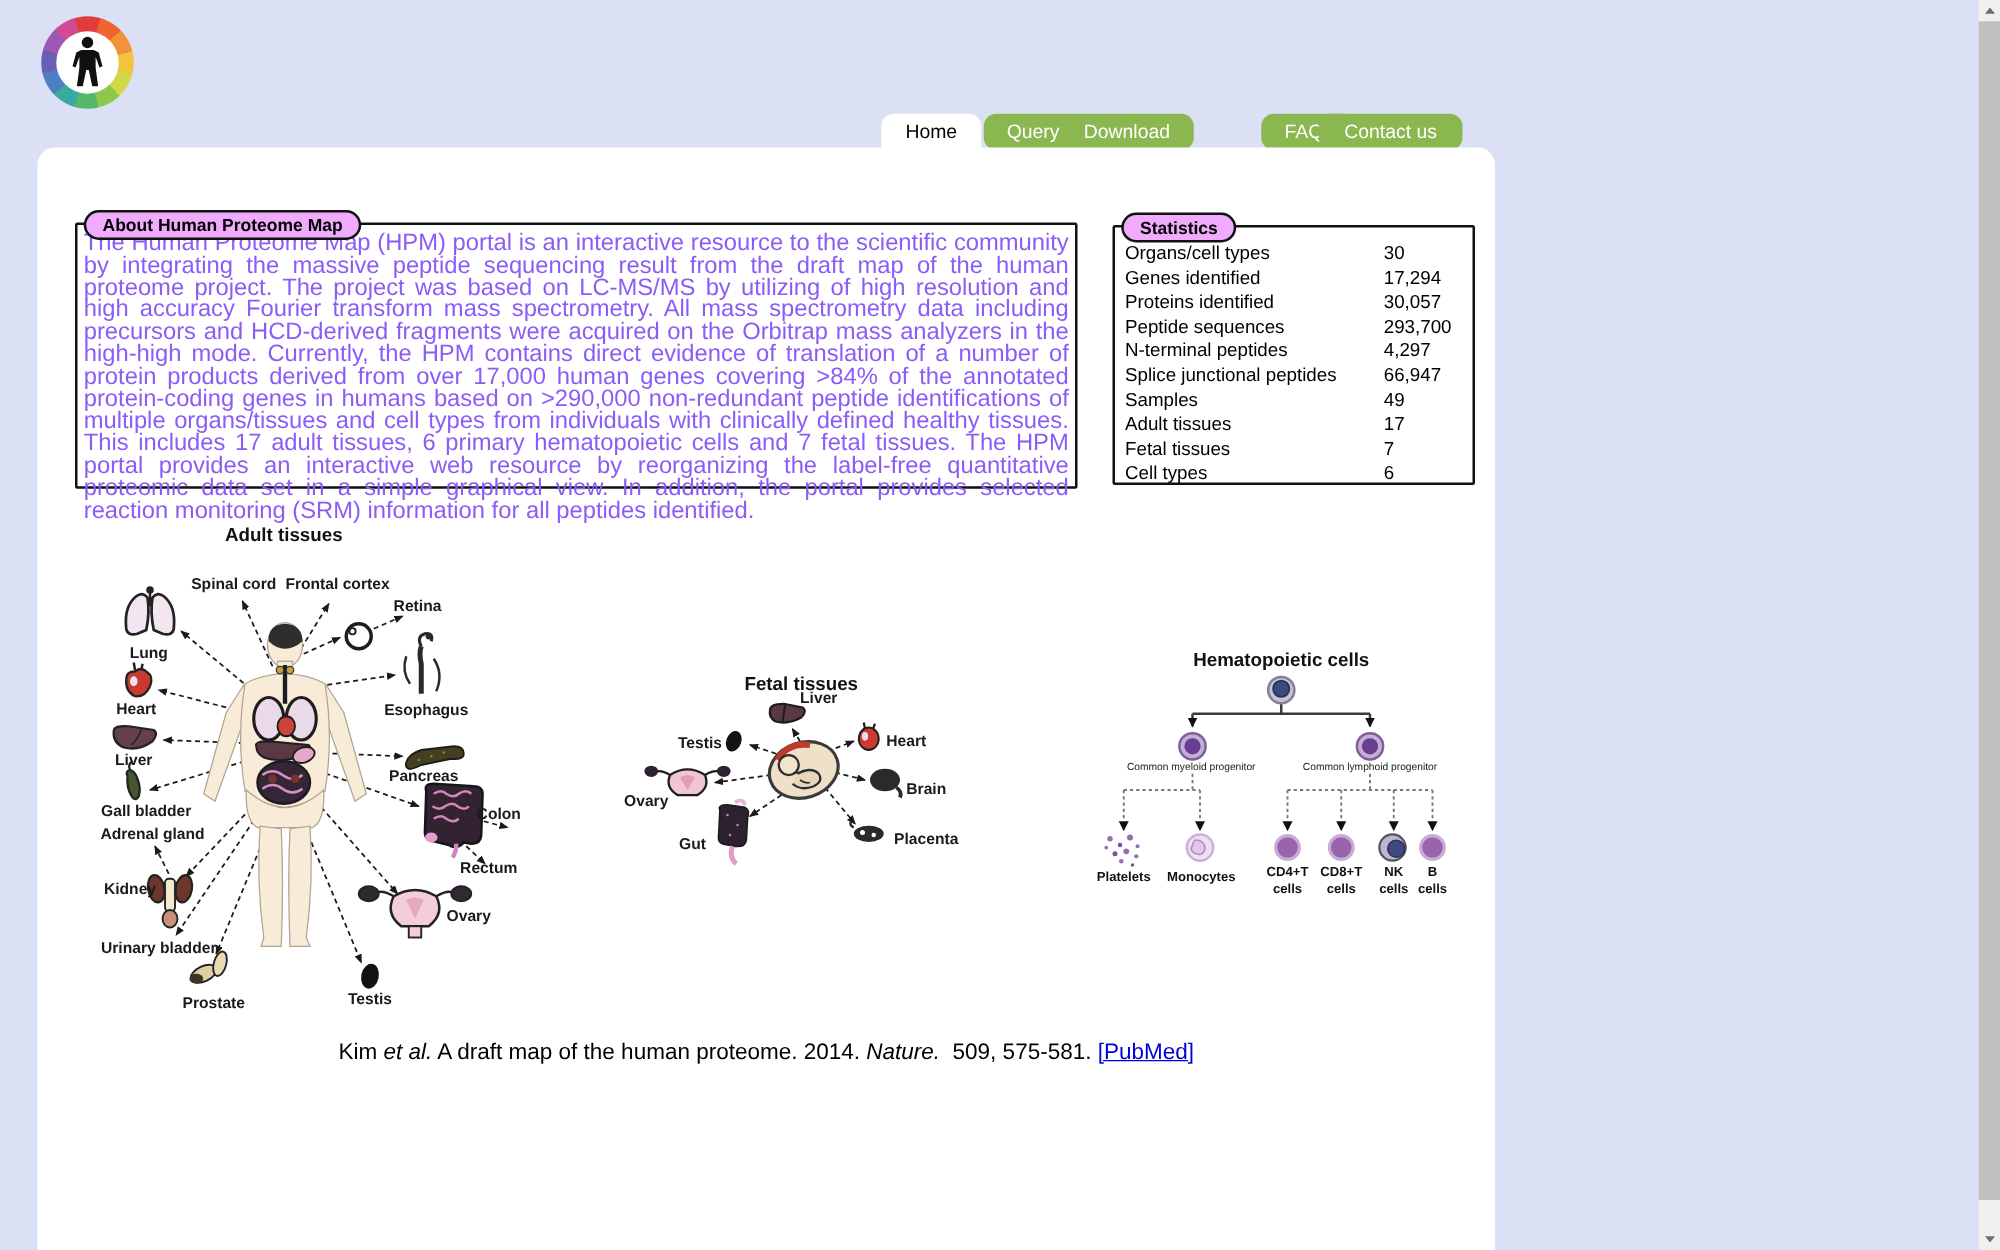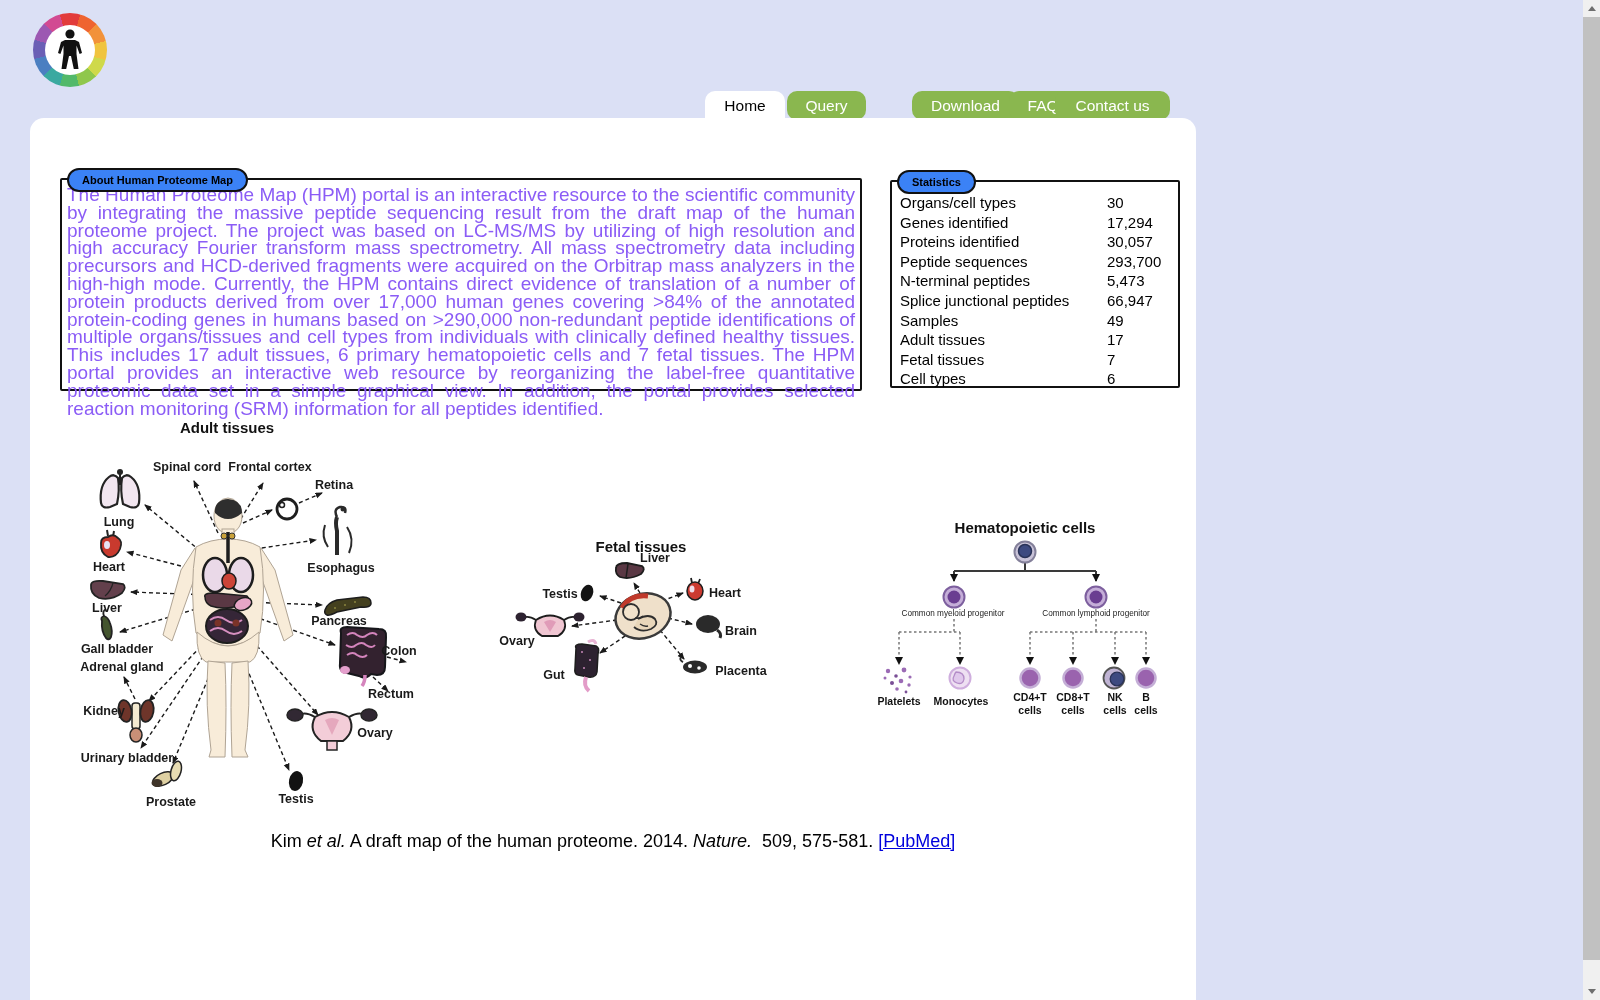--- a/index.html
+++ b/index.html
@@ -20,22 +20,22 @@
   
   .tab { position:absolute; top:91px; height:29px; border-radius:10px; background:#8ab74f; color:#fff;
     font-size:15.5px; text-align:center; line-height:29px; cursor:pointer; }
   .tab.active { background:#fff; color:#000; height:34px; border-radius:10px 10px 0 0; z-index:3; }
 
   
   #panel { position:absolute; left:30px; top:118px; width:1166px; height:882px; background:#fff; border-radius:14px 14px 0 0; z-index:2; }
 
   
   .frame { position:absolute; border:2px solid #111; background:#fff; border-radius:2px; }
-  .frame .legend { position:absolute; top:-12px; left:5px; background:#3b82f6; border:2px solid #111; border-radius:12px;
-    padding:0 13px; font-weight:bold; font-size:11px; line-height:20px; white-space:nowrap; }
+  .frame .legend { position:absolute; top:-12px; left:5px; background:#f0abfc; border:2px solid #111; border-radius:12px;
+    padding:0 13px; font-weight:bold; font-size:14px; line-height:20px; white-space:nowrap; }
   #about-box { left:30px; top:60px; width:802px; height:213px; }
   #about-box p { padding:6px 5px 0 5px; font-size:19px; line-height:17.8px; text-align:justify; color:#8b5cf6; }
   #stats-box { left:860px; top:62px; width:290px; height:208px; }
   #stats-rows { margin-top:11px; }
   .stat-row { display:grid; grid-template-columns:207px 1fr; font-size:15px; line-height:19.6px; padding-left:8px; }
 
   
   svg text { font-family:"Liberation Sans", sans-serif; }
   .dlabel { font-weight:bold; font-size:12.5px; fill:#1a1a1a; }
   .dtitle { font-weight:bold; font-size:15px; fill:#111; }
@@ -63,21 +63,21 @@
     <div class="inner">
       <svg width="30" height="42" viewBox="0 0 30 42">
         <circle cx="15" cy="5" r="4.6" fill="#111"></circle>
         <path d="M10 11 L20 11 L24 13 L27 24 L24.6 25 L21.5 16.5 L21.5 25 L23.5 40 L18.8 40 L16 27 L14 27 L11.2 40 L6.5 40 L8.5 25 L8.5 16.5 L5.4 25 L3 24 L6 13 Z" fill="#111"></path>
       </svg>
     </div>
   </div>
 
   <div class="tab active" style="left:705px; width:80px;">Home</div>
   <div class="tab" style="left:787px; width:79px;">Query</div>
-  <div class="tab" style="left:912px; width:107px;">Download</div>
+  <div class="tab" style="left:848px; width:107px;">Download</div>
   <div class="tab" style="left:1009px; width:76px;">FAQs</div>
   <div class="tab" style="left:1055px; width:115px;">Contact us</div>
 
   <div id="panel">
 
     <div class="frame" id="about-box">
       <div class="legend">About Human Proteome Map</div>
       <p>The Human Proteome Map (HPM) portal is an interactive resource to the scientific community by integrating the massive peptide sequencing result from the draft map of the human proteome project. The project was based on LC-MS/MS by utilizing of high resolution and high accuracy Fourier transform mass spectrometry. All mass spectrometry data including precursors and HCD-derived fragments were acquired on the Orbitrap mass analyzers in the high-high mode. Currently, the HPM contains direct evidence of translation of a number of protein products derived from over 17,000 human genes covering &gt;84% of the annotated protein-coding genes in humans based on &gt;290,000 non-redundant peptide identifications of multiple organs/tissues and cell types from individuals with clinically defined healthy tissues. This includes 17 adult tissues, 6 primary hematopoietic cells and 7 fetal tissues. The HPM portal provides an interactive web resource by reorganizing the label-free quantitative proteomic data set in a simple graphical view. In addition, the portal provides selected reaction monitoring (SRM) information for all peptides identified.</p>
     </div>
 
@@ -95,21 +95,21 @@
           <div class="stat-row">
             <span>Proteins identified</span>
             <span>30,057</span>
           </div>
           <div class="stat-row">
             <span>Peptide sequences</span>
             <span>293,700</span>
           </div>
           <div class="stat-row">
             <span>N-terminal peptides</span>
-            <span>5,473</span>
+            <span>4,297</span>
           </div>
           <div class="stat-row">
             <span>Splice junctional peptides</span>
             <span>66,947</span>
           </div>
           <div class="stat-row">
             <span>Samples</span>
             <span>49</span>
           </div>
           <div class="stat-row">

